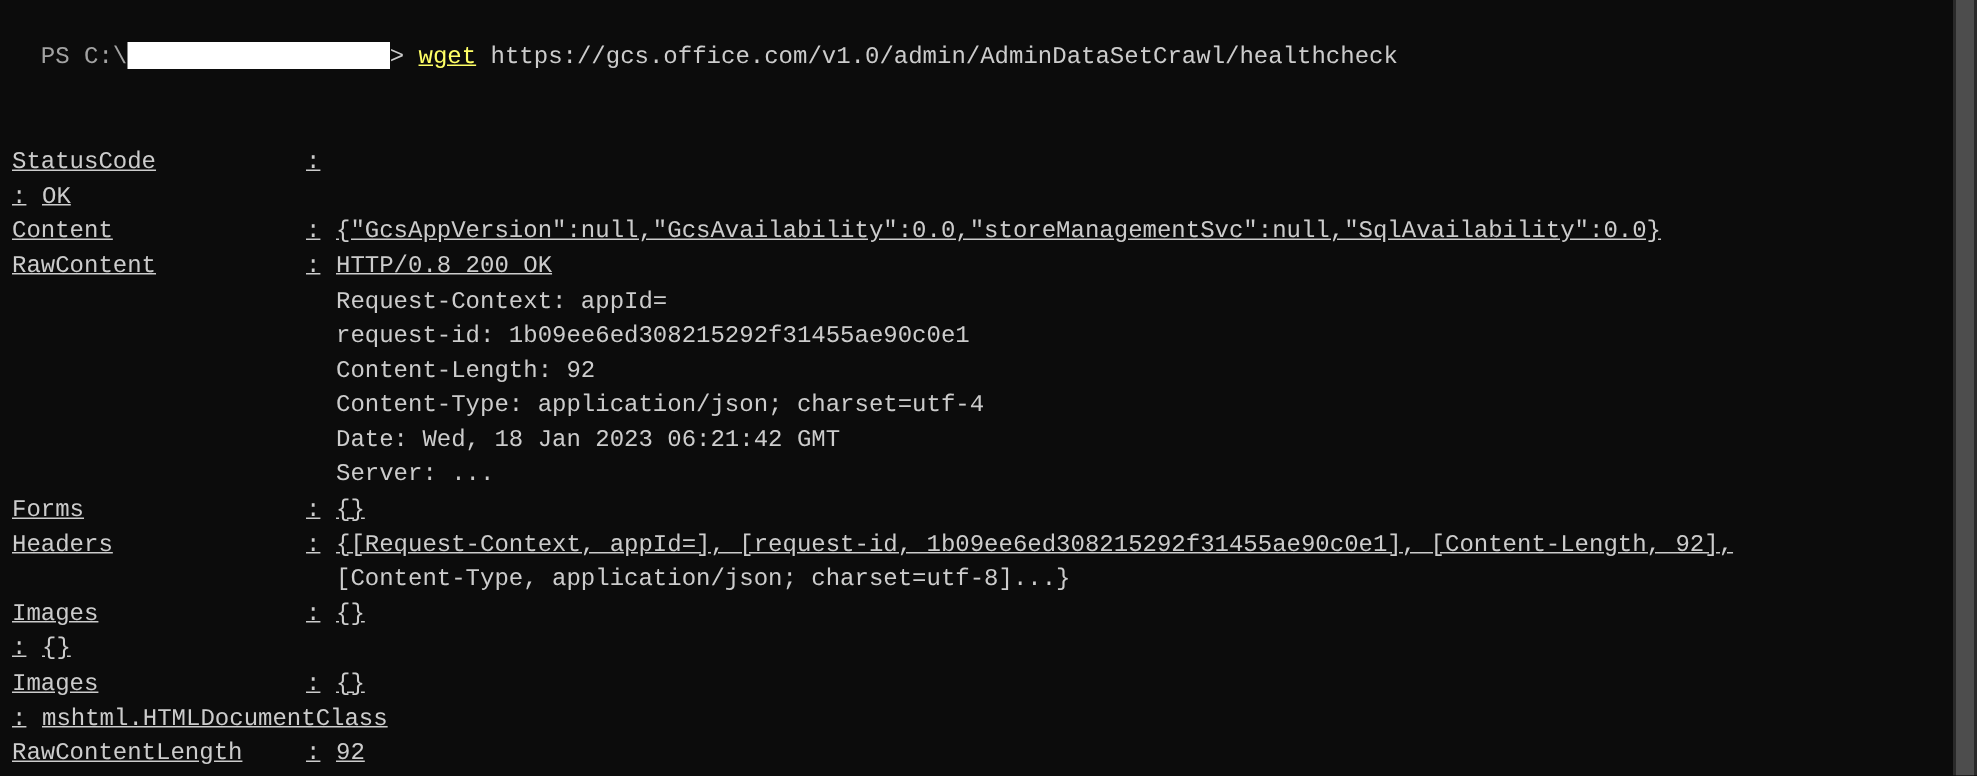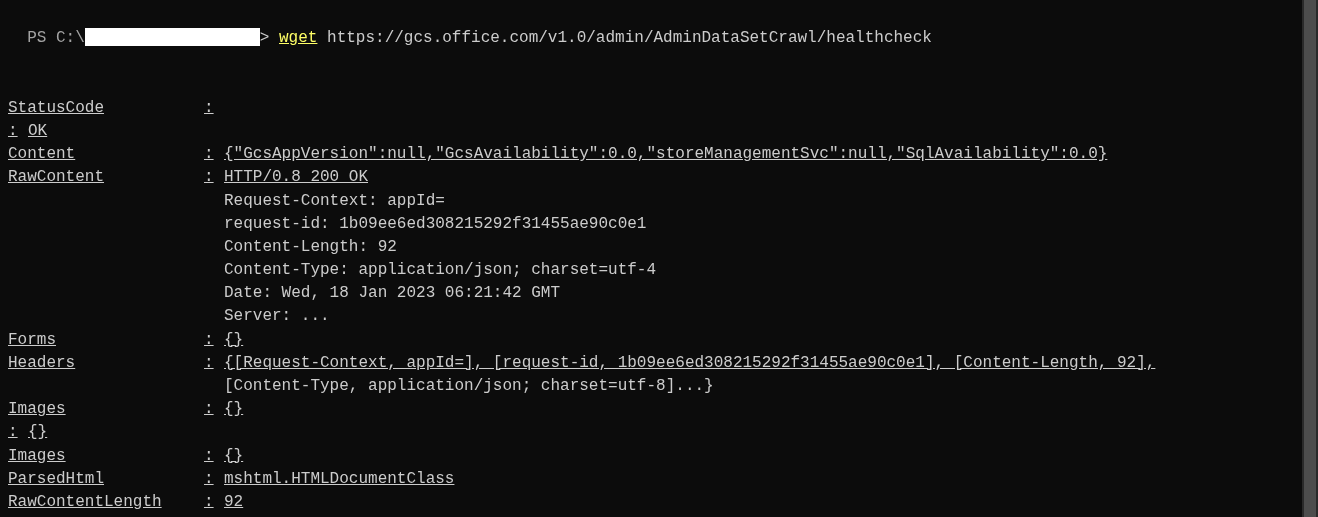--- a/index.html
+++ b/index.html
@@ -131,21 +131,21 @@
 <div class="output-row">
   <span class="key-col">Images</span><span class="sep-col">:</span><span class="val-col">{}</span>
 </div>
 <div class="output-row">
   <span class="sep-col">:</span><span class="val-col">{}</span>
 </div>
 <div class="output-row">
   <span class="key-col">Images</span><span class="sep-col">:</span><span class="val-col">{}</span>
 </div>
 <div class="output-row">
-  <span class="key-col">ParsedHtml</span><span class="sep-col">:</span><span class="val-col">mshtml.HTMLDocumentClass</span>
+  <span class="sep-col">:</span><span class="val-col">mshtml.HTMLDocumentClass</span>
 </div>
 <div class="output-row">
   <span class="key-col">RawContentLength</span><span class="sep-col">:</span><span class="val-col">92</span>
 </div>
 
 <div class="scrollbar">
   <div class="scrollbar-thumb"></div>
 </div>
 
 </body></html>

